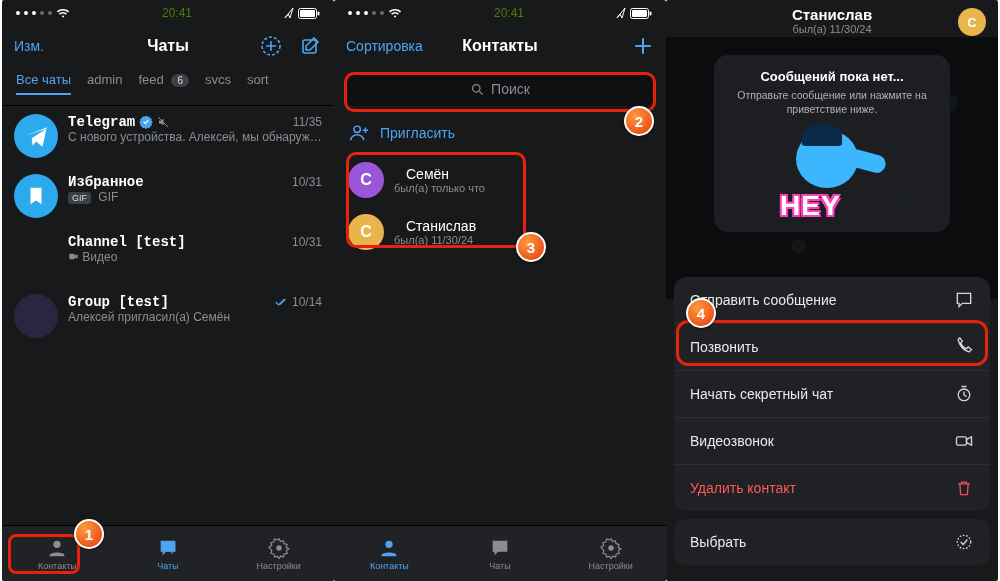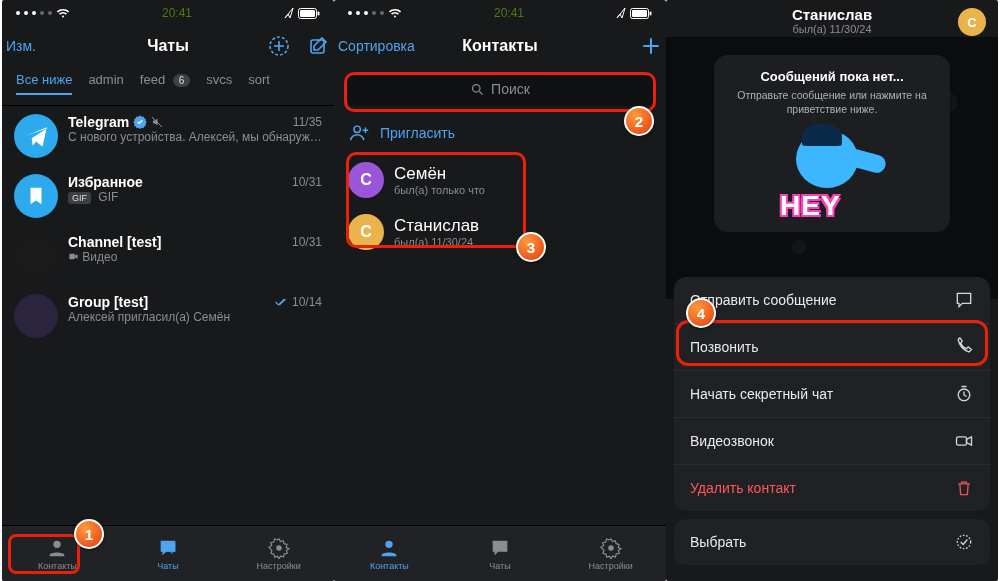--- a/index.html
+++ b/index.html
@@ -10,57 +10,57 @@
   .phone.p2 { left: 334px; }
   .phone.p3 { left: 666px; }
 
   
   .statusbar { height: 26px; display:flex; align-items:center; justify-content:space-between; padding:0 14px; font-size:12px; color:#4d7c0f; }
   .statusbar .left, .statusbar .right { display:flex; align-items:center; gap:4px; }
   .dot { width:4px; height:4px; border-radius:50%; background:#fff; display:inline-block; }
   .dot.dim { opacity:.35; }
 
   
-  .header { display:flex; align-items:center; height:40px; padding:0 4px; position:relative; }
+  .header { display:flex; align-items:center; height:40px; padding:0 12px; position:relative; }
   .header .title { position:absolute; left:0; right:0; text-align:center; font-size:16px; font-weight:600; pointer-events:none; }
   .hbtn { color:#4ea4ee; font-size:14px; z-index:2; }
   .hright { margin-left:auto; display:flex; gap:18px; z-index:2; }
 
   
   .chattabs { display:flex; gap:16px; padding:6px 14px 10px; font-size:13px; color:#8a8d91; border-bottom:1px solid #000; }
   .chattabs .tab.active { color:#4ea4ee; border-bottom:2px solid #4ea4ee; padding-bottom:6px; }
   .badge { display:inline-block; background:#3c3f43; border-radius:9px; font-size:10px; padding:1px 6px; margin-left:4px; color:#ddd; }
 
   
   .chatlist { }
   .chatrow { display:flex; padding:8px 12px; gap:10px; }
   .avatar { width:44px; height:44px; border-radius:50%; background:#334; flex:none; display:flex; align-items:center; justify-content:center; font-weight:600; }
   .chatrow .body { flex:1; min-width:0; }
   .chatrow .line1 { display:flex; align-items:center; gap:4px; }
-  .chatrow .name { font-size:14px; font-weight:600; }
+  .chatrow .name { font-size:14px; font-weight:600;font-family:Liberation Mono, monospace; }
   .chatrow .time { margin-left:auto; color:#8a8d91; font-size:12px; }
   .chatrow .msg { color:#8a8d91; font-size:12px; white-space:nowrap; overflow:hidden; text-overflow:ellipsis; }
   .gif-chip { display:inline-block; background:#3c3f43; color:#ddd; font-size:9px; padding:1px 4px; border-radius:3px; margin-right:4px; }
 
   
   .tabbar { position:absolute; bottom:0; left:0; right:0; height:56px; background:#202225; display:flex; border-top:1px solid #000; }
   .tabbtn { flex:1; display:flex; flex-direction:column; align-items:center; justify-content:center; gap:2px; color:#8a8d91; font-size:9px; }
   .tabbtn.active { color:#4ea4ee; }
   .tabicon { width:22px; height:22px; }
 
   
   .searchwrap { padding:6px 10px; }
   .searchfield { background:#0f1012; border-radius:10px; height:34px; display:flex; align-items:center; justify-content:center; gap:6px; color:#8a8d91; font-size:14px; }
 
   .invite-row { display:flex; align-items:center; gap:10px; padding:10px 14px; color:#4ea4ee; font-size:14px; }
   .invite-row .ico { width:22px; height:22px; }
 
   .contactrow { display:flex; align-items:center; gap:10px; padding:8px 14px; }
   .contactrow .avatar.sm { width:36px; height:36px; }
-  .contactrow .cname { font-size:17px; }
+  .contactrow .cname { font-size:14px;margin-left:12px; }
   .contactrow .cseen { font-size:11px; color:#8a8d91; }
 
   
   .p3-header { text-align:center; padding:6px 0 2px; position:relative; }
   .p3-header .nm { font-size:15px; font-weight:600; }
   .p3-header .seen { font-size:11px; color:#8a8d91; }
   .p3-header .av { position:absolute; right:12px; top:8px; width:28px; height:28px; border-radius:50%; background:#e9b44c; display:flex; align-items:center; justify-content:center; font-size:13px; font-weight:600; color:#fff; }
 
   .chatbg { position:relative; height:262px; background:#0b0c0d; overflow:hidden; }
   .snow { position:absolute; inset:0; background:
@@ -138,21 +138,21 @@
         <span>
           <svg width="22" height="22" viewBox="0 0 22 22">
               <rect x="3" y="5" width="13" height="13" rx="2" fill="none" stroke="#4ea4ee" stroke-width="1.6"></rect>
               <path d="M14 3l4 4-8 8H6v-4l8-8z" fill="none" stroke="#4ea4ee" stroke-width="1.6"></path>
             </svg>
         </span>
       </div>
     </div>
 
     <div class="chattabs">
-      <span class="tab active">Все ниже</span>
+      <span class="tab active">Все чаты</span>
       <span class="tab">admin</span>
       <span class="tab">
         <span>feed</span>
         <span class="badge">6</span>
       </span>
       <span class="tab">svcs</span>
       <span class="tab">sort</span>
     </div>
 
     <div class="chatlist">

